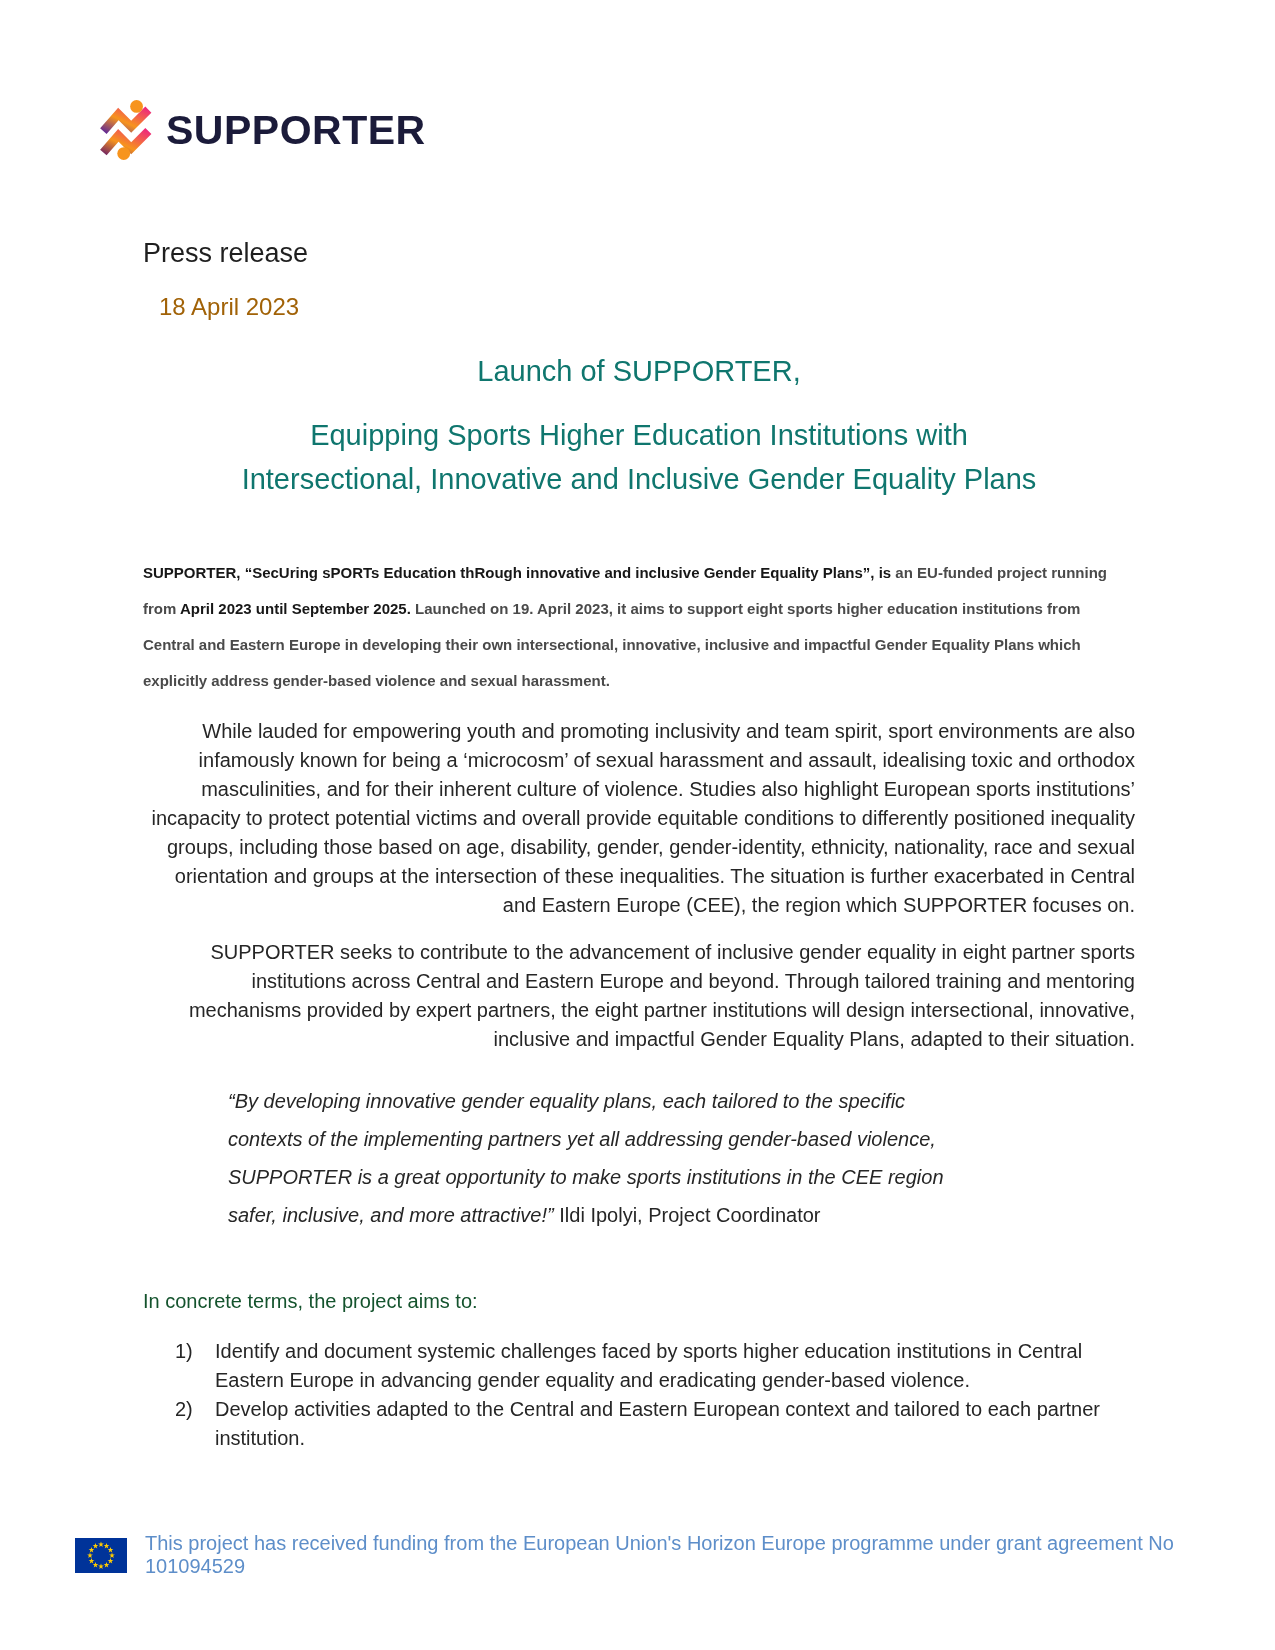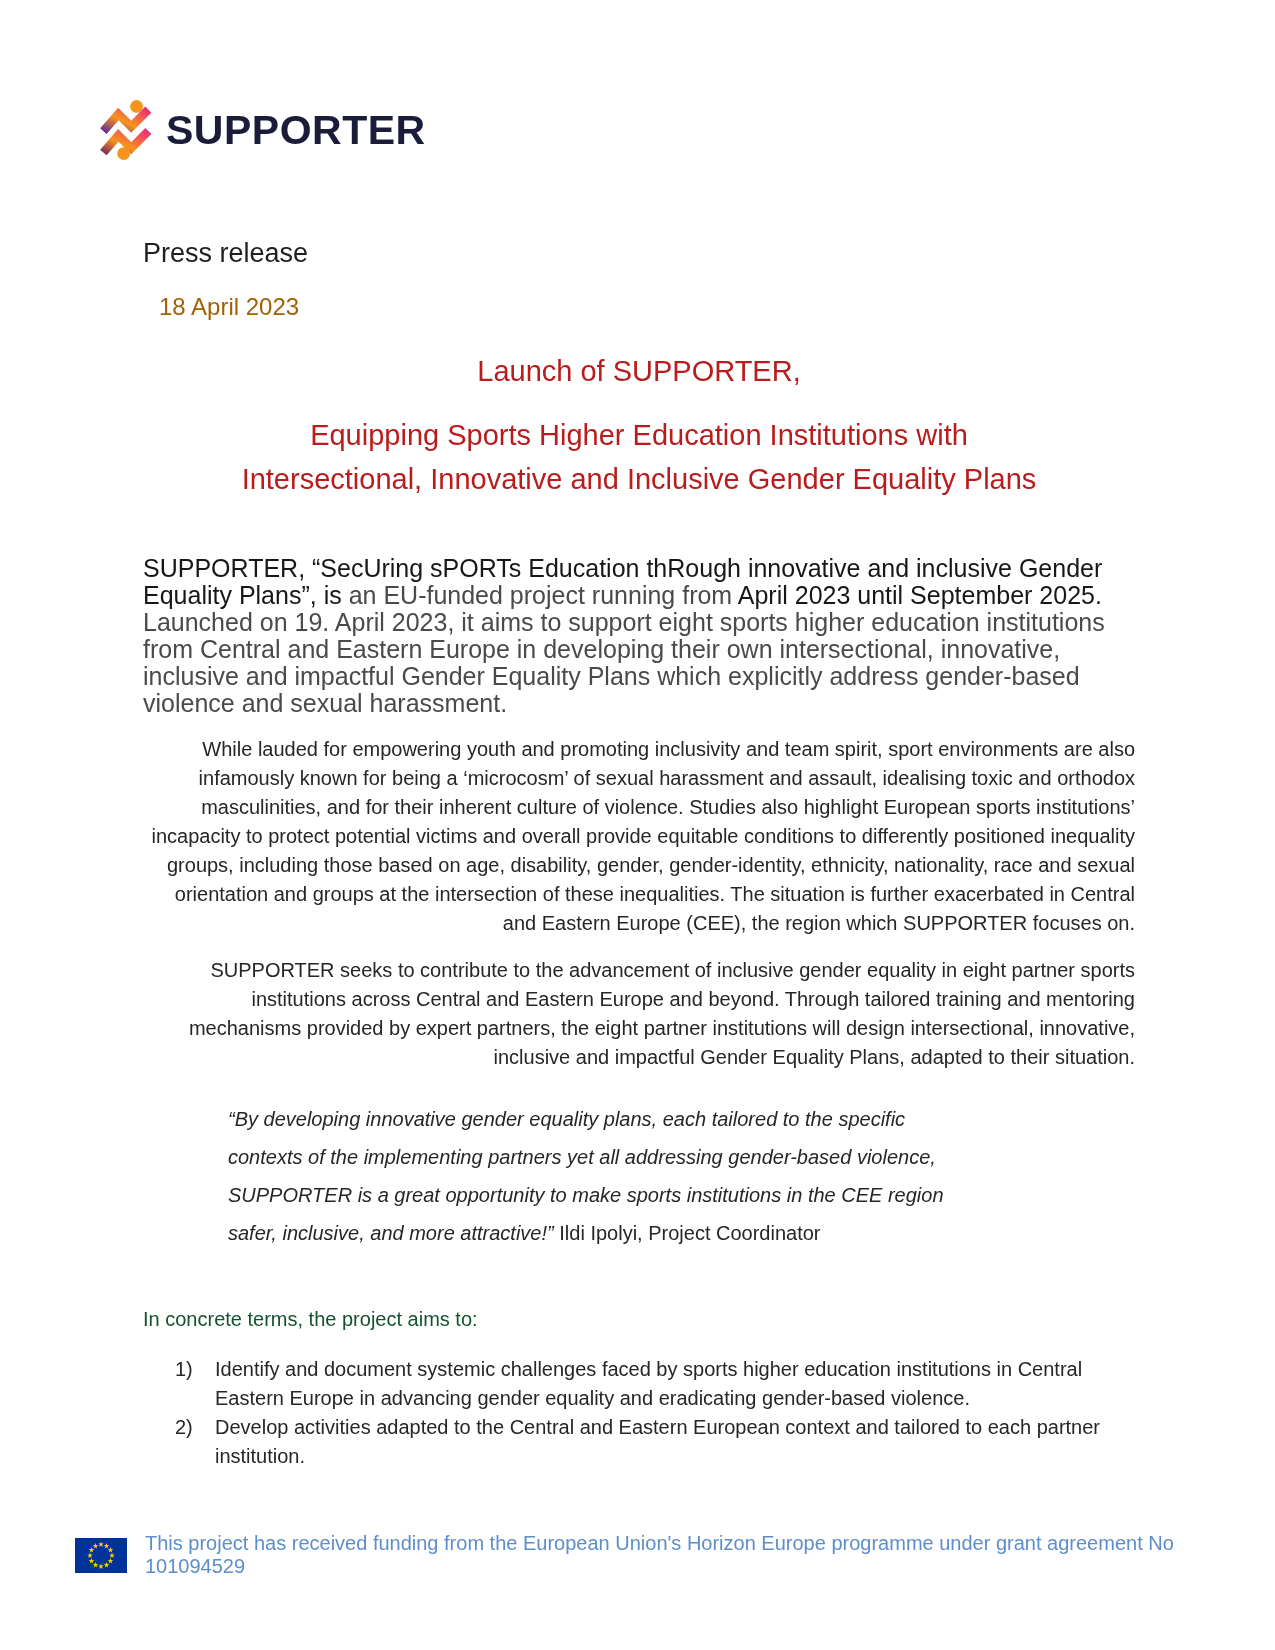--- a/index.html
+++ b/index.html
@@ -8,25 +8,25 @@
 
   .logo-row { position:absolute; top:100px; left:100px; display:flex; align-items:center; gap:10px; }
   .logo-icon { width:56px; height:60px; flex:none; }
   .logo-word { font-size:41px; font-weight:800; color:#1b1b3a; letter-spacing:0.5px; }
 
   .content { position:absolute; left:143px; top:238px; width:992px; }
 
   .kicker { font-size:27px; font-weight:400; color:#1f1f1f; margin:0 0 24px 0; }
   .date   { font-size:24px; color:#a16207; margin:0 0 28px 16px; }
 
-  .title  { text-align:center; font-weight:400; font-size:29px; color:#b91c1c; margin:0; }
+  .title  { text-align:center; font-weight:400; font-size:29px; color:#0f766e; margin:0; }
   .title-line { display:block; line-height:44px; }
   .title-gap { margin-bottom:20px; }
 
-  .lead { margin:54px 0 0 0; font-size:25px; font-weight:400; line-height:27px; }
+  .lead { margin:54px 0 0 0; font-size:15px; font-weight:700; line-height:36px; }
   .seg-dark { color:#171717; }
   .seg-gray { color:#4a4a4a; }
 
   p.body { font-size:20px; line-height:29px; color:#262626; margin:18px 0 0 0;text-align:right; }
 
   .quote { margin:28px 170px 0 85px; font-size:20px; line-height:38px; color:#262626; }
   .quote-italic { font-style:italic; }
 
   .aims-intro { font-size:20px; color:#14532d; margin:56px 0 0 0; }
   .aims { margin:24px 0 0 32px; font-size:20px; line-height:29px; color:#262626; }

